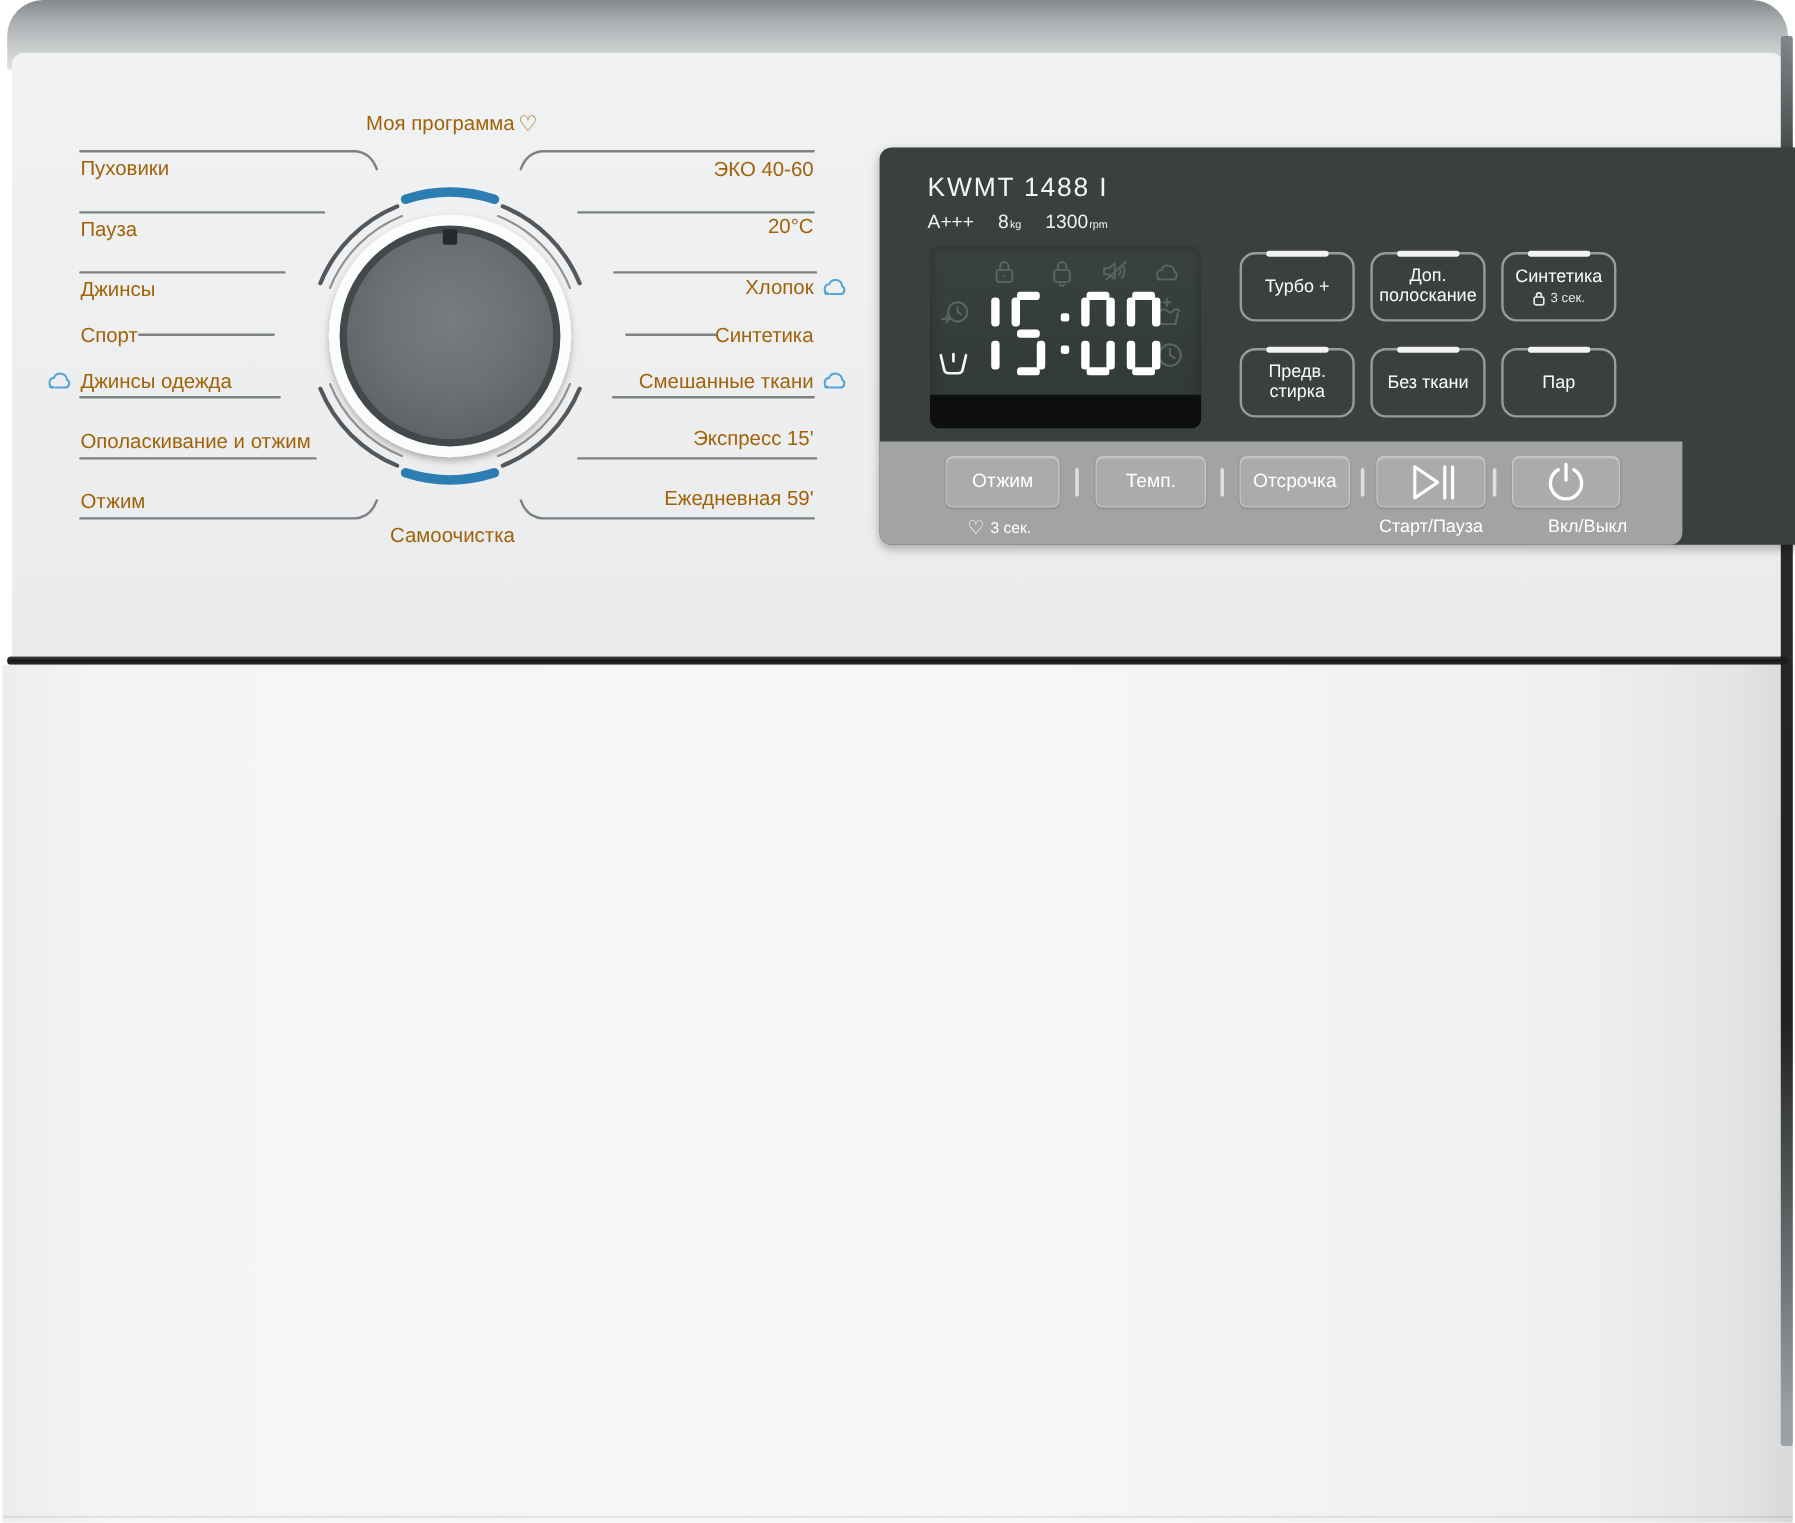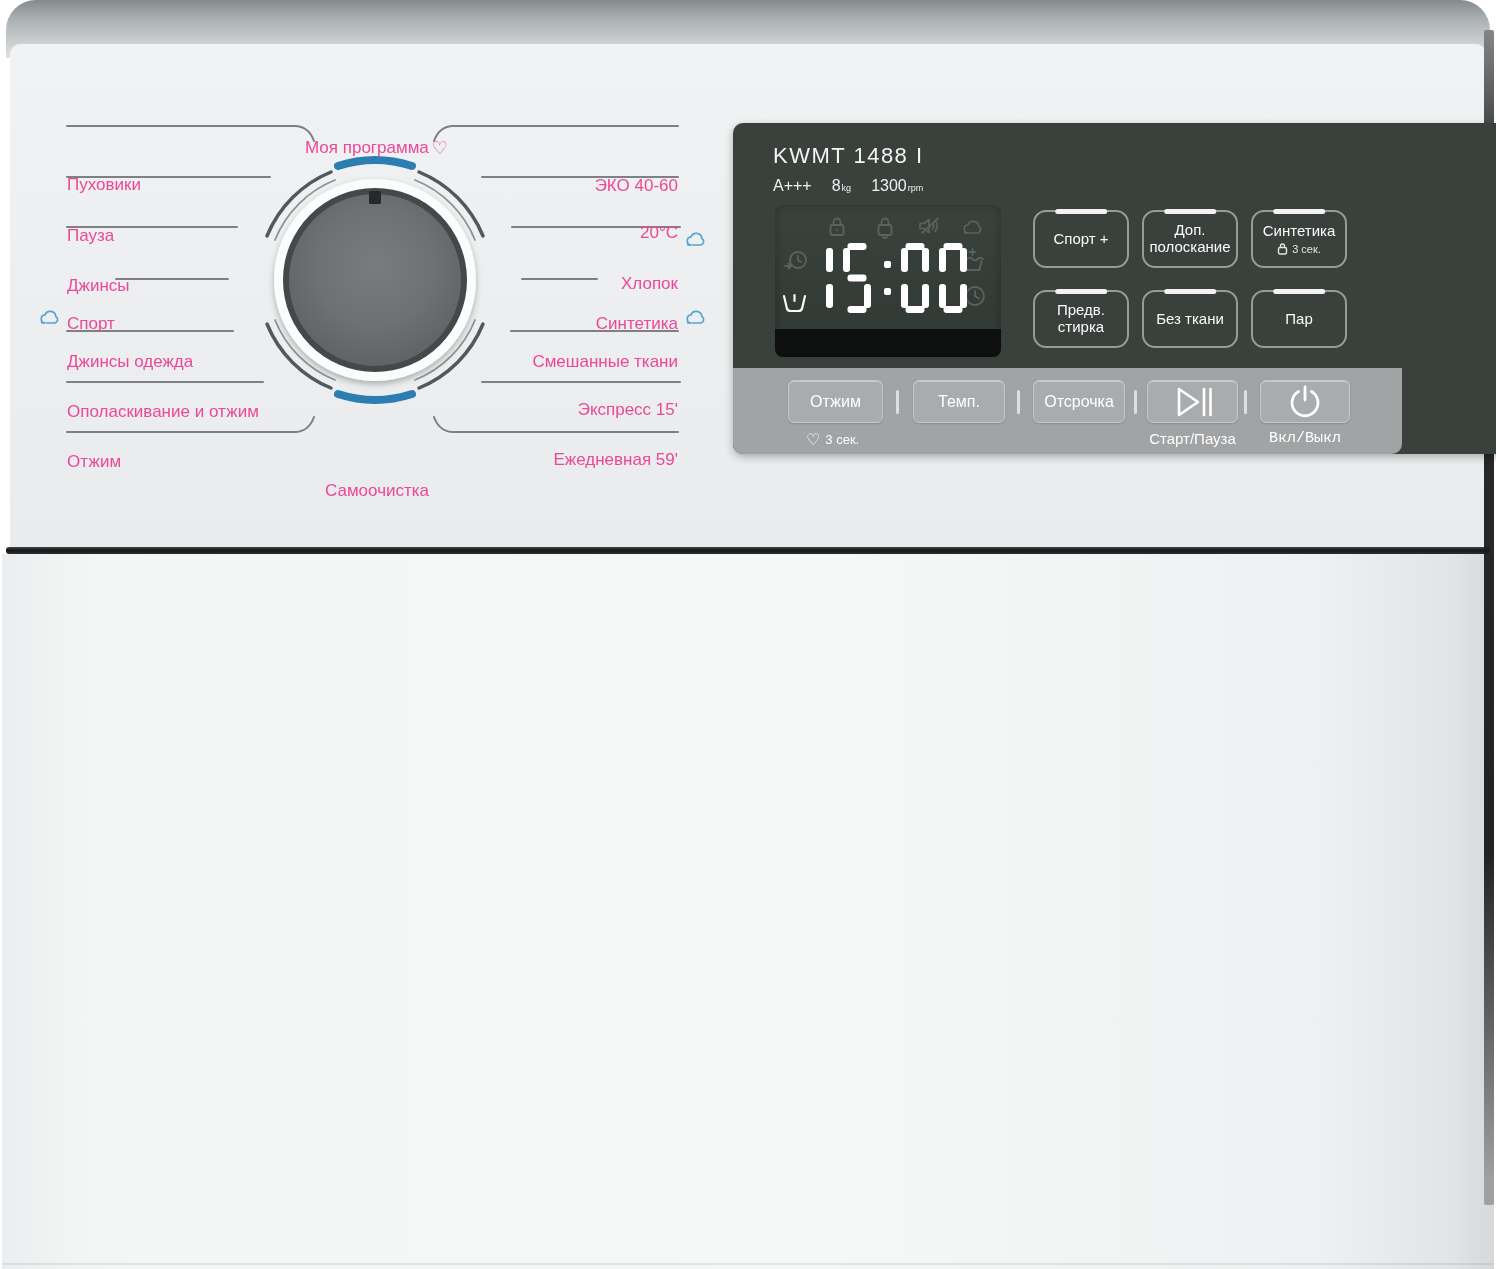--- a/index.html
+++ b/index.html
@@ -18,21 +18,21 @@
     background:linear-gradient(180deg,#f1f2f3 0%,#edeeef 55%,#e9ebec 100%);}
   .seam{position:absolute;left:6px;top:547px;width:1484px;height:7px;border-radius:3px;
     background:linear-gradient(180deg,#45474a 0%,#141617 45%,#2c2e2f 100%);}
   .lower{position:absolute;left:2px;top:554px;width:1492px;height:715px;
     background:linear-gradient(90deg,#ecedee 0%,#f4f5f5 6%,#f6f7f7 55%,#eff0f1 88%,#e2e4e5 97%,#d6d8d9 100%);}
   .lower::after{content:'';position:absolute;left:0;right:0;bottom:4px;height:2px;background:rgba(0,0,0,.07);}
   .right-edge{position:absolute;right:2px;top:30px;width:10px;height:1175px;border-radius:2px;
     background:linear-gradient(180deg,#7e8284 0%,#1f2122 12%,#161819 70%,#9a9ea0 98%);opacity:.95;}
 
   
-  .prog-label{position:absolute;font-size:17px;color:#ec4899;white-space:nowrap;line-height:20px;margin-top:44px;}
+  .prog-label{position:absolute;font-size:17px;color:#a16207;white-space:nowrap;line-height:20px;}
   .pl-r{text-align:left;}
   .heart{font-family:"DejaVu Sans",sans-serif;font-size:18px;position:relative;top:1px;margin-left:3px;}
   .dial-svg{position:absolute;left:0;top:0;pointer-events:none;}
   .cloud-badge{position:absolute;width:24px;height:18px;color:#55a4d4;}
 
   
   .panel{position:absolute;left:733px;top:123px;width:800px;height:331px;border-radius:10px;
     background:#3a413d;box-shadow:0 3px 8px rgba(0,0,0,.28);}
   .model{position:absolute;left:40px;top:20px;color:#f3f4f3;font-size:22px;letter-spacing:1.5px;}
   .specs{position:absolute;left:40px;top:54px;color:#eef0ef;font-size:16px;display:flex;align-items:baseline;gap:20px;}
@@ -247,21 +247,21 @@
           <rect x="155" y="5" width="7" height="24" rx="3" fill="#ffffff"></rect>
           <rect x="155" y="41" width="7" height="24" rx="3" fill="#ffffff"></rect>
           <rect x="138.5" y="63" width="19" height="7" rx="3" fill="#ffffff"></rect>
           <rect x="134" y="41" width="7" height="24" rx="3" fill="#ffffff"></rect>
           <rect x="134" y="5" width="7" height="24" rx="3" fill="#ffffff"></rect>
         </svg></div>
   </div>
 
   <div class="options">
     <button class="opt-btn">
-        <span>Спорт +</span>
+        <span>Турбо +</span>
       </button>
     <button class="opt-btn">
         <span>Доп. полоскание</span>
       </button>
     <button class="opt-btn">
       <span>Синтетика</span>
       <span class="opt-sub">
         <svg width="11" height="13">
           <g fill="none" stroke="#e4e6e4" stroke-width="1.4" stroke-linecap="round">
             <rect x="1.5" y="5.5" width="8" height="6.5" rx="1.5"></rect>
@@ -305,15 +305,15 @@
           <path d="M11.5 7.5 A13 13 0 1 0 24.5 7.5"></path>
           <path d="M18 3 V16"></path>
         </g>
       </svg>
     </button>
     <div class="strip-label hint" style="left:70px;">
       <span class="heart">♡</span>
       <span class="hint-text">3 сек.</span>
     </div>
     <div class="strip-label" style="left:414px;width:91px;">Старт/Пауза</div>
-    <div class="strip-label" style="left:527px;width:90px;font-family:Liberation Mono, monospace;">Вкл/Выкл</div>
+    <div class="strip-label" style="left:545px;width:90px;">Вкл/Выкл</div>
   </div>
 </div>
 
 </body></html>

